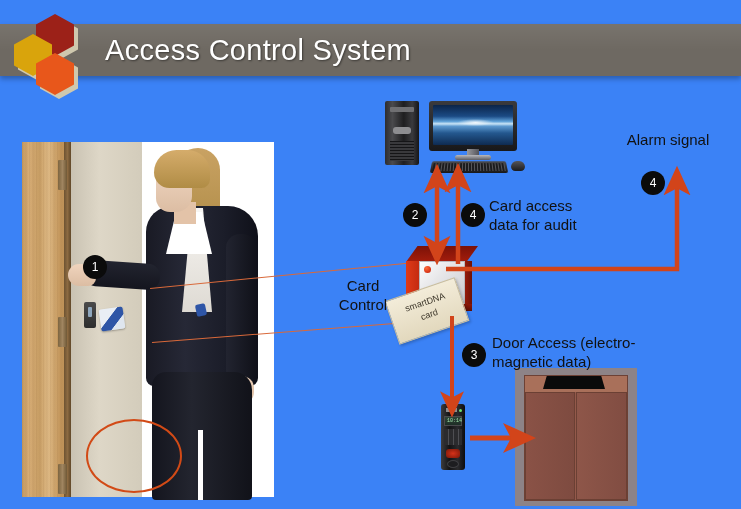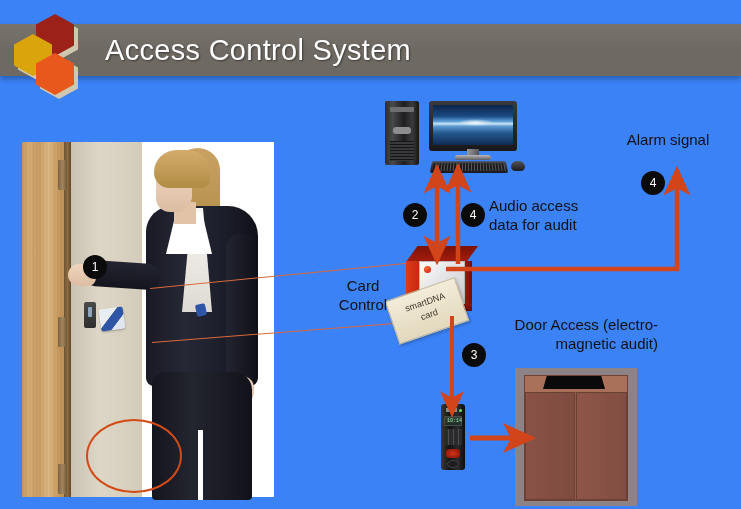--- a/index.html
+++ b/index.html
@@ -530,23 +530,23 @@
     left: 489px; top: 196px;
     width: 110px;
     text-align: left;
   }
   #label-card-scanning {
     left: 320px; top: 276px;
     width: 86px;
     text-align: center;
   }
   #label-door-access {
-    left: 492px; top: 315px;
+    left: 492px; top: 333px;
     width: 166px;
-    text-align: right;
+    text-align: left;
   }
   #label-alarm {
     left: 606px; top: 130px;
     width: 124px;
     text-align: center;
   }
 </style>
 </head>
 <body>
 
@@ -688,31 +688,31 @@
   </svg>
 
   <div class="badge" id="badge-1">1</div>
   <div class="badge" id="badge-2">2</div>
   <div class="badge" id="badge-4a">4</div>
   <div class="badge" id="badge-3">3</div>
   <div class="badge" id="badge-4b">4</div>
 
 
   <div class="label" id="label-store">
-    <div>Audio access</div>
+    <div>Card access</div>
     <div>data for audit</div>
   </div>
 
   <div class="label" id="label-card-scanning">
     <div>Card</div>
     <div>Control</div>
   </div>
 
   <div class="label" id="label-door-access">
     <div>Door Access (electro-</div>
-    <div>magnetic audit)</div>
+    <div>magnetic data)</div>
   </div>
 
   <div class="label" id="label-alarm">
     <div>Alarm signal</div>
   </div>
 
 </div>
 
 </body></html>

